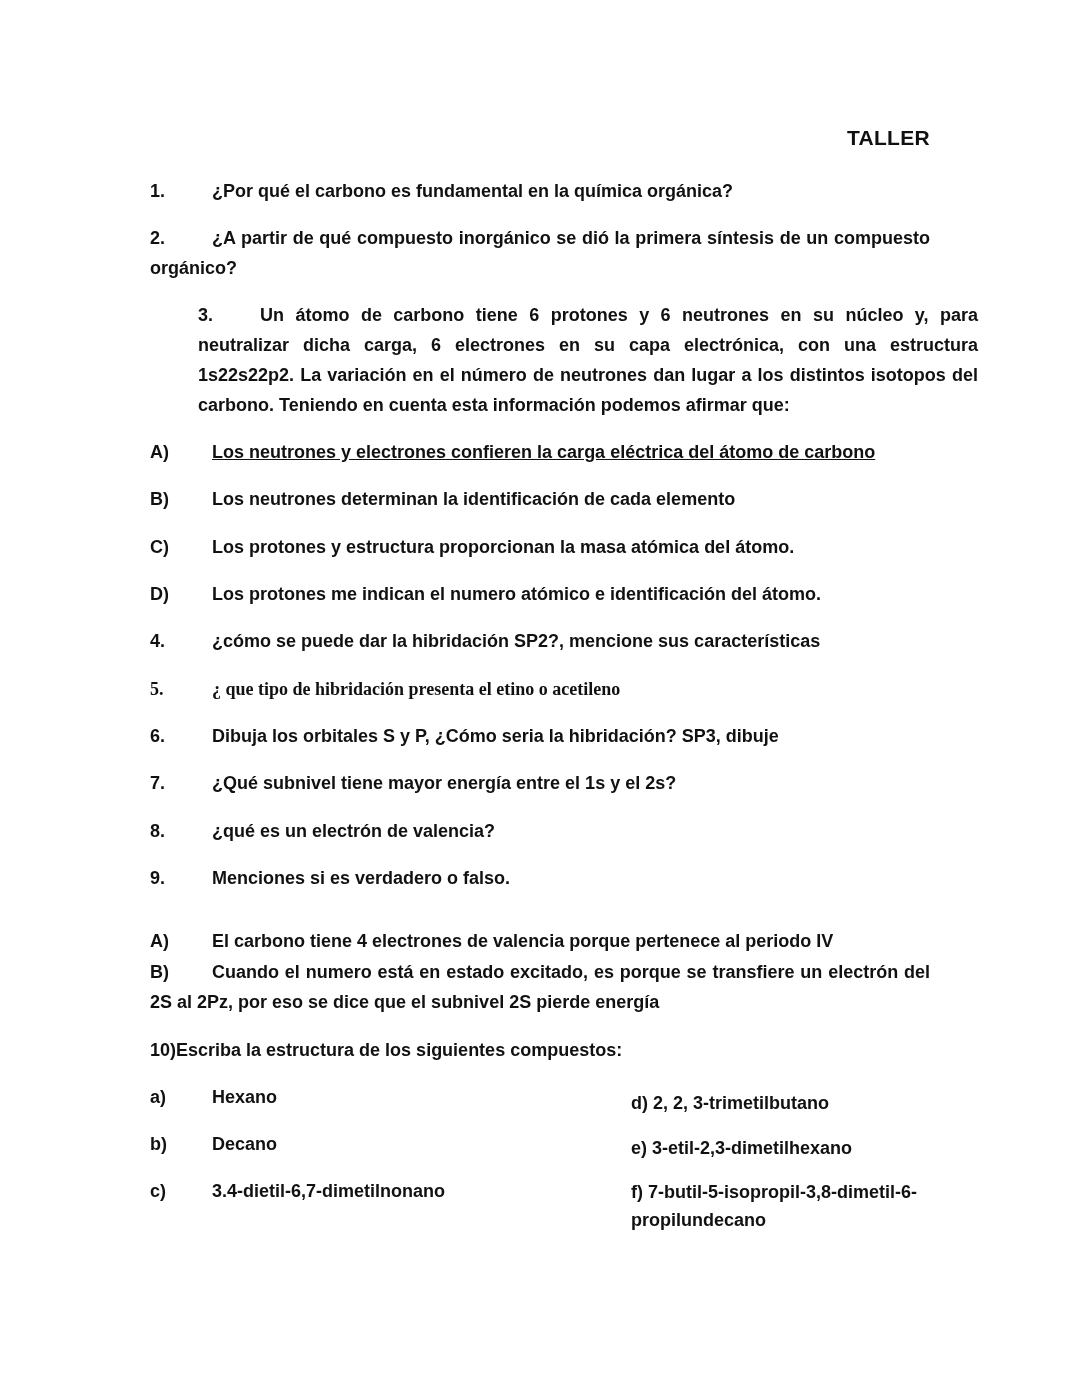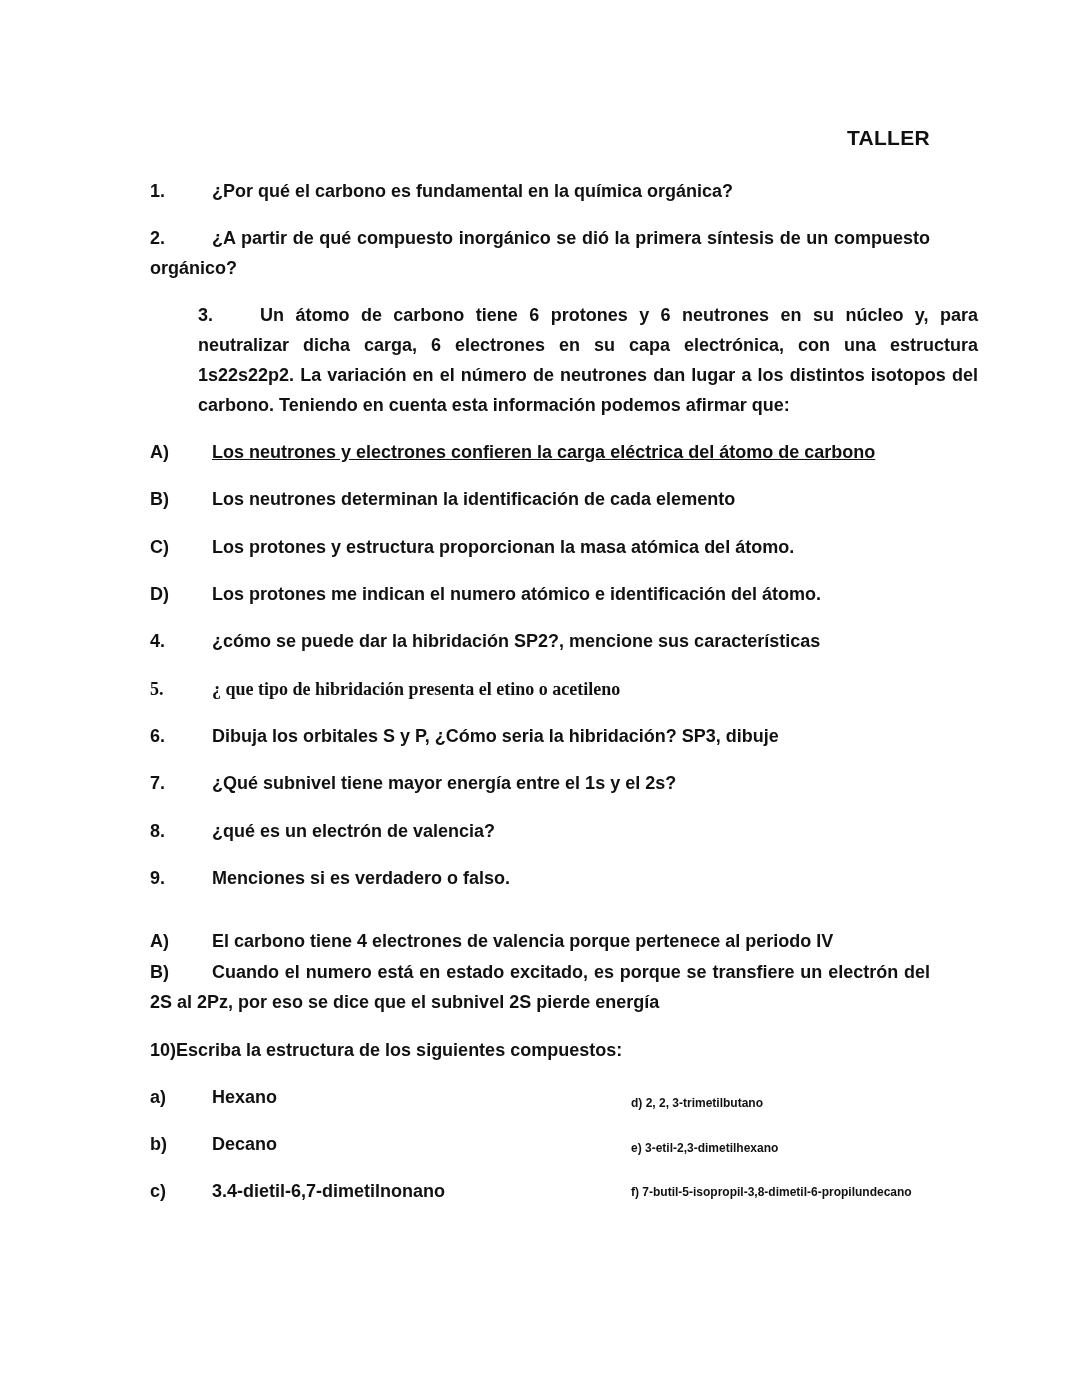--- a/index.html
+++ b/index.html
@@ -53,21 +53,21 @@
     }
     .para .num {
       display: inline-block;
       width: 62px;
     }
     .right-col {
       position: absolute;
       left: 481px;
       width: 300px;
       line-height: 28px;
-      font-size: 12px;
+      font-size: 18px;
     }
   </style>
 </head>
 <body>
 
 <div class="page">
 
   <div class="title">TALLER</div>
 
   <div class="row" style="top:176px;">

